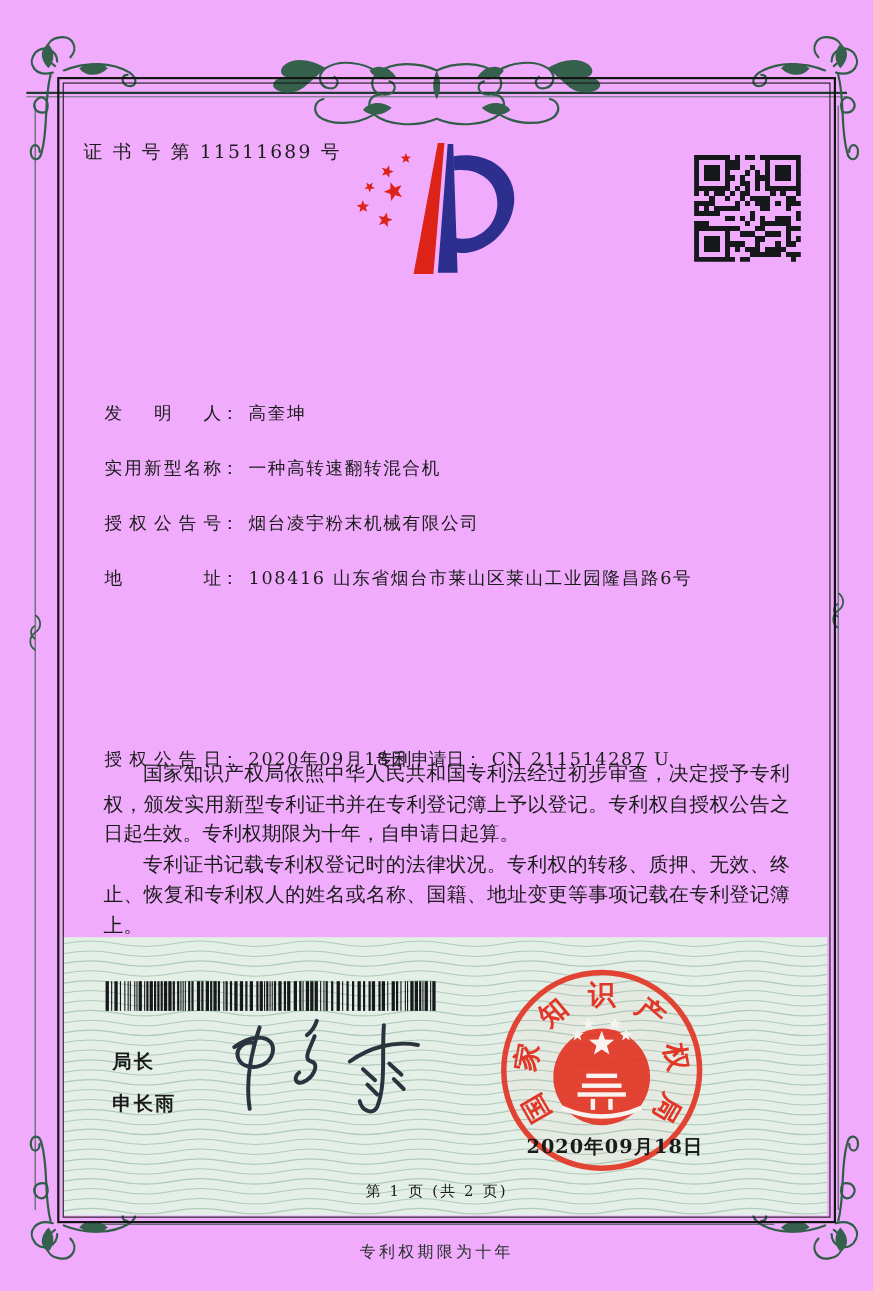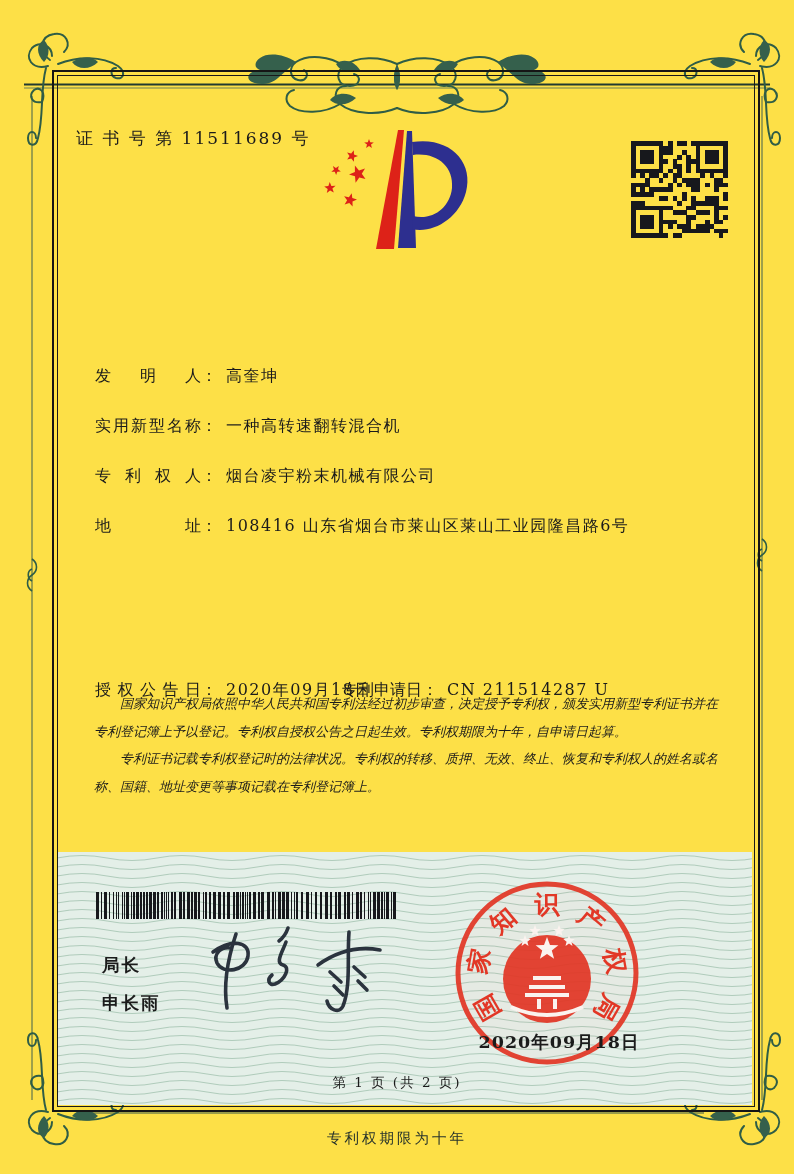--- a/index.html
+++ b/index.html
@@ -1,16 +1,16 @@
 <!DOCTYPE html>
 <html><head>
 <meta charset="utf-8">
 <style>
   html,body{margin:0;padding:0;background:#ffffff;}
-  .page{position:relative;width:794px;height:1174px;background:#fde047;overflow:hidden;
+  .page{position:relative;width:794px;height:1174px;background:#f0abfc;overflow:hidden;
         font-family:"DejaVu Serif","Liberation Serif",serif;color:#1b1b1b;}
   .ornament-layer{position:absolute;left:0;top:0;z-index:1;pointer-events:none;}
   .inner-frame{position:absolute;left:52px;top:70px;width:704px;height:1038px;
         border:2.5px solid #151515;z-index:2;}
   .inner-frame::after{content:"";position:absolute;inset:3px;border:1px solid #1a1a1a;}
   .green-zone{position:absolute;left:57px;top:852px;width:695px;height:253px;
         background:#e4efe8;z-index:2;}
   .green-zone svg{position:absolute;left:0;top:0;}
   .content{position:absolute;left:0;top:0;width:794px;height:1174px;z-index:3;}
 
@@ -22,21 +22,21 @@
 
   .fields-list{position:absolute;left:95px;top:366px;width:630px;}
   .field-row{height:50px;font-size:16px;font-weight:500;white-space:nowrap;}
   .flabel{display:inline-block;width:106px;text-align:justify;text-align-last:justify;}
   .fsep{display:inline-block;margin-right:9px;}
   .fvalue{letter-spacing:1.5px;}
   .grant-row{position:absolute;left:95px;top:680px;width:640px;font-size:16px;font-weight:500;white-space:nowrap;}
   .grant-row .pair2{position:absolute;left:247px;top:0;}
 
   .paragraphs{position:absolute;left:94px;top:690px;width:624px;
-        font-size:13px;line-height:27.5px;text-align:justify;font-style:italic;}
+        font-size:18px;line-height:27.5px;text-align:justify;}
   .paragraphs p{margin:0;text-indent:2em;}
 
   .barcode{position:absolute;left:96px;top:892px;width:312px;height:27px;display:flex;align-items:stretch;}
   .barcode div{background:#17181c;}
 
   .signer-title{position:absolute;left:102px;top:953px;font-size:17.5px;font-weight:600;letter-spacing:2px;}
   .signer-name{position:absolute;left:102px;top:991px;font-size:17.5px;font-weight:600;letter-spacing:2px;}
   .signature{position:absolute;left:196px;top:918px;}
 
   .seal{position:absolute;left:451px;top:877px;}
@@ -380,21 +380,21 @@
         <rect x="32.33333333333333" y="92.38095238095238" width="4.719047619047618" height="4.719047619047618" fill="#17181c"></rect>
         <rect x="41.57142857142857" y="92.38095238095238" width="4.719047619047618" height="4.719047619047618" fill="#17181c"></rect>
         <rect x="46.19047619047619" y="92.38095238095238" width="4.719047619047618" height="4.719047619047618" fill="#17181c"></rect>
         <rect x="87.76190476190476" y="92.38095238095238" width="4.719047619047618" height="4.719047619047618" fill="#17181c"></rect>
       </svg>
 
 
     <div class="fields-list">
         <div class="field-row"><span class="flabel">发明人</span><span class="fsep">：</span><span class="fvalue">高奎坤</span></div>
         <div class="field-row"><span class="flabel">实用新型名称</span><span class="fsep">：</span><span class="fvalue">一种高转速翻转混合机</span></div>
-        <div class="field-row"><span class="flabel">专利权人</span><span class="fsep">：</span><span class="fvalue">烟台凌宇粉末机械有限公司</span></div>
+        <div class="field-row"><span class="flabel">授权公告号</span><span class="fsep">：</span><span class="fvalue">烟台凌宇粉末机械有限公司</span></div>
         <div class="field-row"><span class="flabel">地址</span><span class="fsep">：</span><span class="fvalue">108416 山东省烟台市莱山区莱山工业园隆昌路6号</span></div>
       </div>
 
     <div class="grant-row">
       <span>
         <span class="flabel">授权公告日</span><span class="fsep">：</span><span class="fvalue">2020年09月18日</span>
       </span>
       <span class="pair2">
         <span>专利申请日</span><span class="fsep">：</span><span class="fvalue">CN 211514287 U</span>
       </span>

